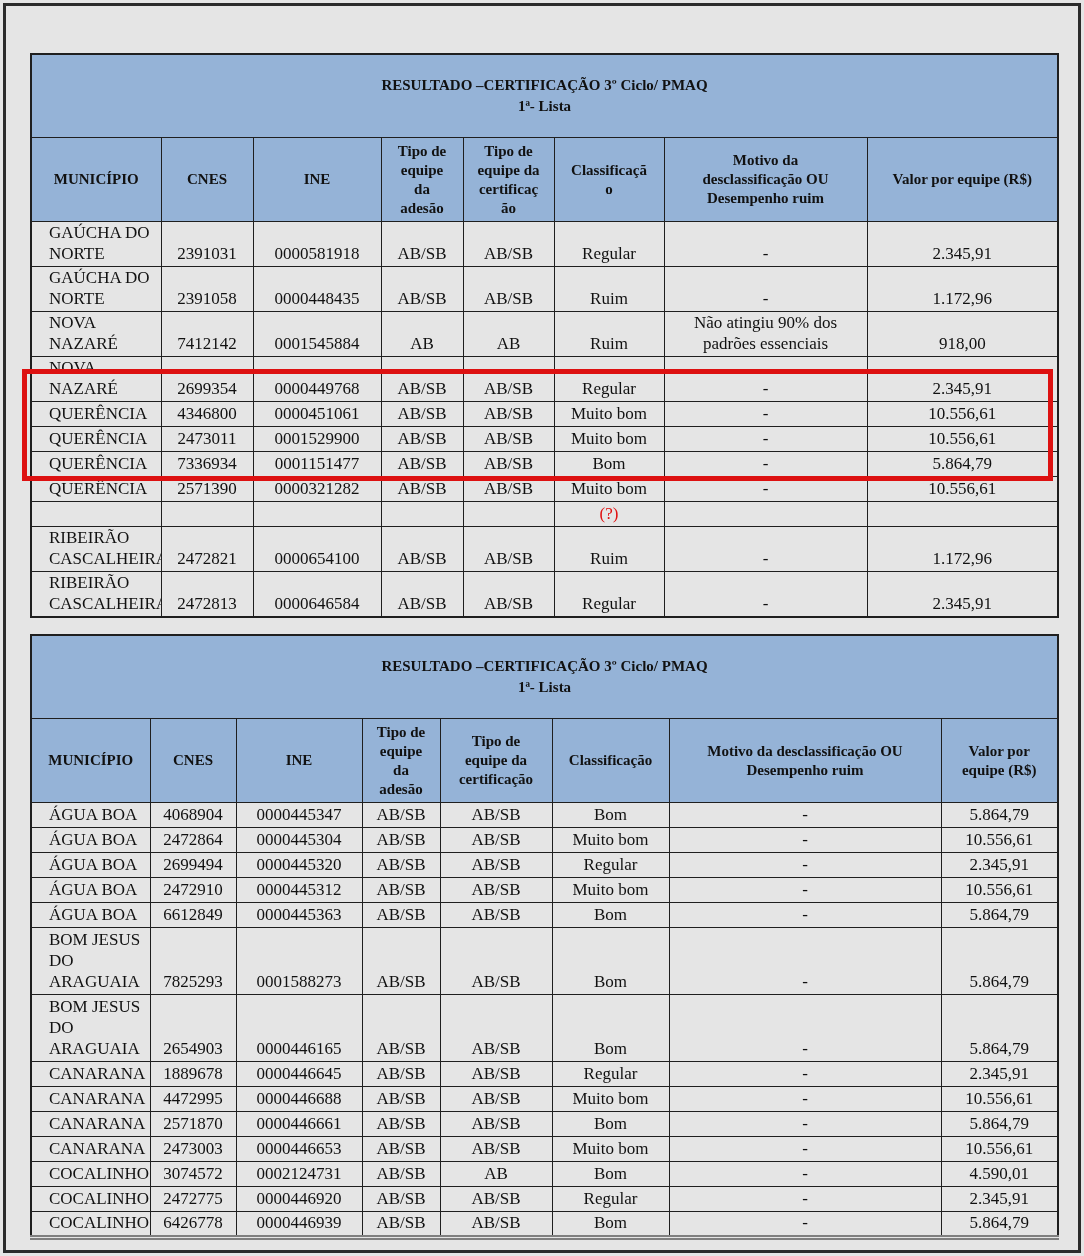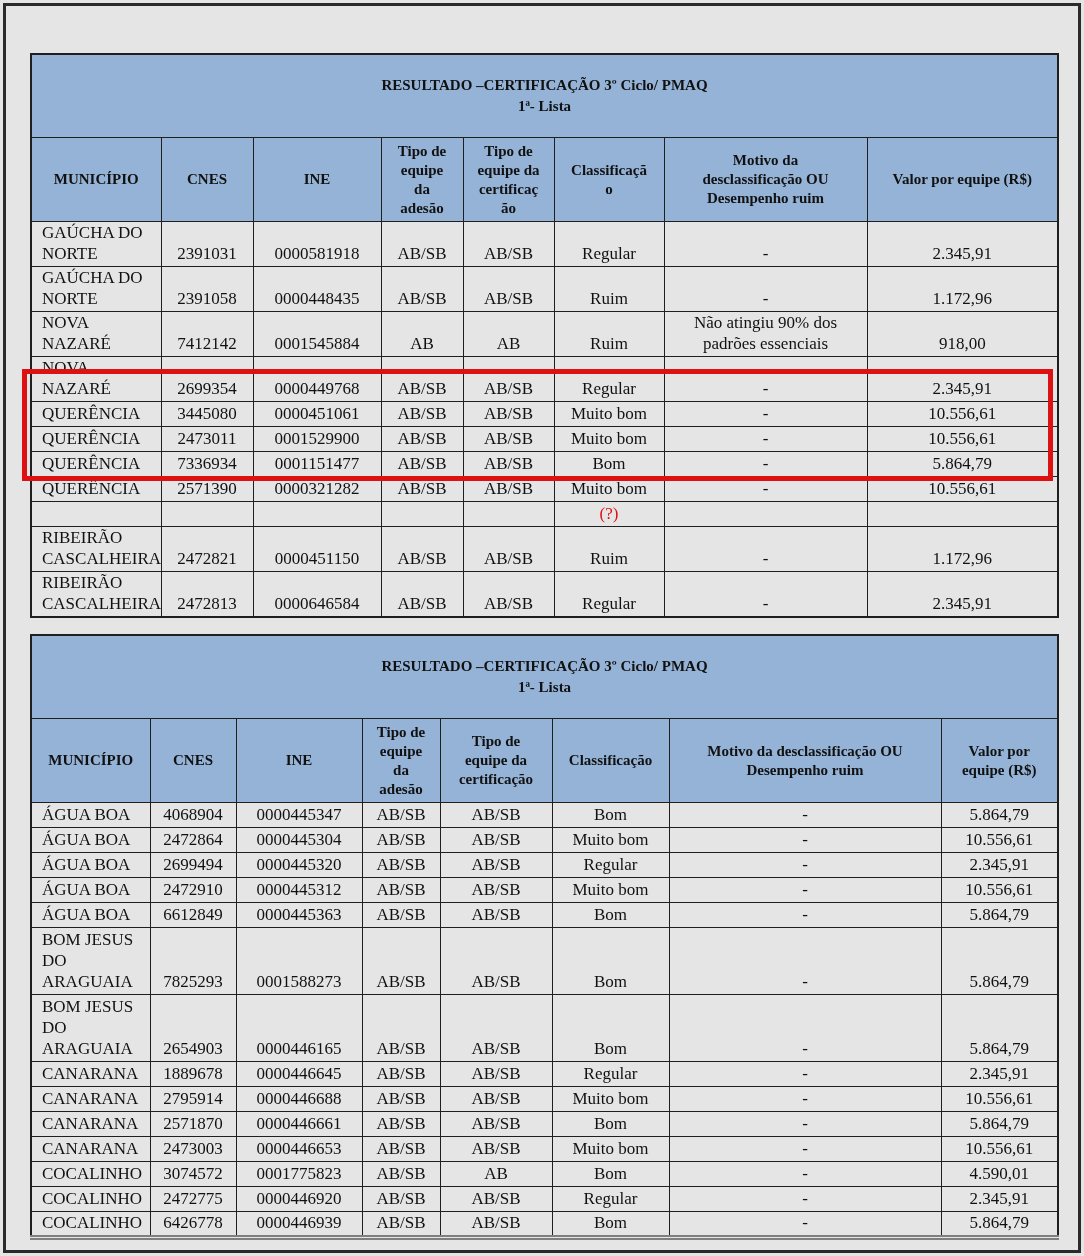--- a/index.html
+++ b/index.html
@@ -20,21 +20,21 @@
     font-weight:bold;font-size:15px;line-height:21px;white-space:pre-line;
   }
   .col-header{
     height:83px;vertical-align:middle;text-align:center;
     font-weight:bold;font-size:15px;line-height:19px;white-space:pre-line;padding:0 2px;
   }
   td{
     font-size:17px;line-height:21px;text-align:center;vertical-align:bottom;
     padding:0 3px 2px 3px;white-space:pre-line;
   }
-  td.left{text-align:left;padding-left:10px;}
+  td.left{text-align:left;padding-left:17px;}
   tr.h25{height:25px;}
   tr.h45{height:45px;}
   tr.h67{height:67px;font-family:Liberation Serif, serif;}
   #t2{margin-top:16px;}
   #t2 tbody tr:last-child td{border-bottom:5px double #7f7f7f;}
   
   #t1 col:nth-child(1){width:130px}#t1 col:nth-child(2){width:92px}
   #t1 col:nth-child(3){width:128px}#t1 col:nth-child(4){width:82px}
   #t1 col:nth-child(5){width:91px}#t1 col:nth-child(6){width:110px}
   #t1 col:nth-child(7){width:203px}#t1 col:nth-child(8){width:191px}
@@ -131,21 +131,21 @@
             <td>2699354</td>
             <td>0000449768</td>
             <td>AB/SB</td>
             <td>AB/SB</td>
             <td>Regular</td>
             <td>-</td>
             <td>2.345,91</td>
           </tr>
           <tr class="h25">
             <td class="left">QUERÊNCIA</td>
-            <td>3445080</td>
+            <td>4346800</td>
             <td>0000451061</td>
             <td>AB/SB</td>
             <td>AB/SB</td>
             <td>Muito bom</td>
             <td>-</td>
             <td>10.556,61</td>
           </tr>
           <tr class="h25">
             <td class="left">QUERÊNCIA</td>
             <td>2473011</td>
@@ -183,21 +183,21 @@
             <td></td>
             <td></td>
             <td class="q-red">(?)</td>
             <td></td>
             <td></td>
           </tr>
           <tr class="h45">
             <td class="left">RIBEIRÃO
 CASCALHEIRA</td>
             <td>2472821</td>
-            <td>0000451150</td>
+            <td>0000654100</td>
             <td>AB/SB</td>
             <td>AB/SB</td>
             <td>Ruim</td>
             <td>-</td>
             <td>1.172,96</td>
           </tr>
           <tr class="h45">
             <td class="left">RIBEIRÃO
 CASCALHEIRA</td>
             <td>2472813</td>
@@ -325,21 +325,21 @@
             <td>1889678</td>
             <td>0000446645</td>
             <td>AB/SB</td>
             <td>AB/SB</td>
             <td>Regular</td>
             <td>-</td>
             <td>2.345,91</td>
           </tr>
           <tr class="h25">
             <td class="left">CANARANA</td>
-            <td>2795914</td>
+            <td>4472995</td>
             <td>0000446688</td>
             <td>AB/SB</td>
             <td>AB/SB</td>
             <td>Muito bom</td>
             <td>-</td>
             <td>10.556,61</td>
           </tr>
           <tr class="h25">
             <td class="left">CANARANA</td>
             <td>2571870</td>
@@ -356,21 +356,21 @@
             <td>0000446653</td>
             <td>AB/SB</td>
             <td>AB/SB</td>
             <td>Muito bom</td>
             <td>-</td>
             <td>10.556,61</td>
           </tr>
           <tr class="h25">
             <td class="left">COCALINHO</td>
             <td>3074572</td>
-            <td>0001775823</td>
+            <td>0002124731</td>
             <td>AB/SB</td>
             <td>AB</td>
             <td>Bom</td>
             <td>-</td>
             <td>4.590,01</td>
           </tr>
           <tr class="h25">
             <td class="left">COCALINHO</td>
             <td>2472775</td>
             <td>0000446920</td>

